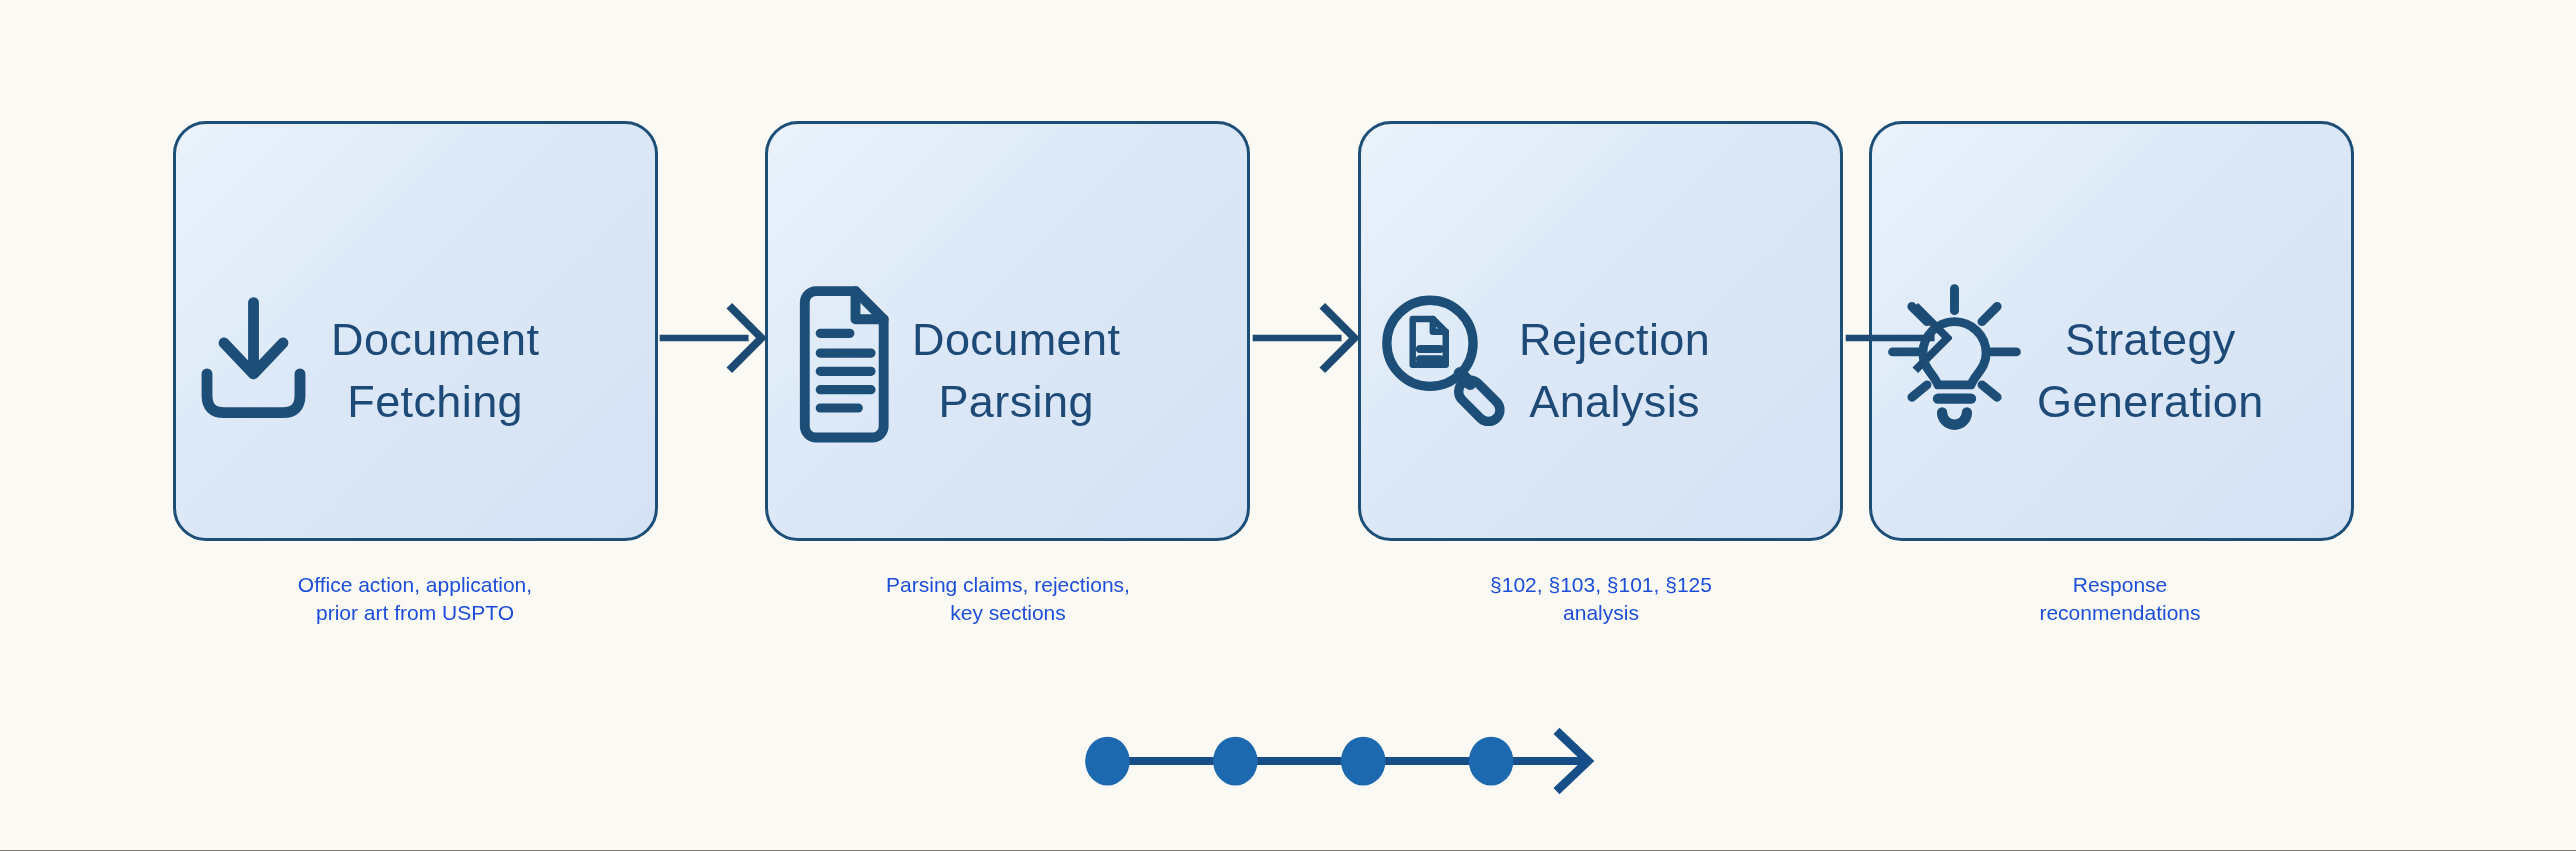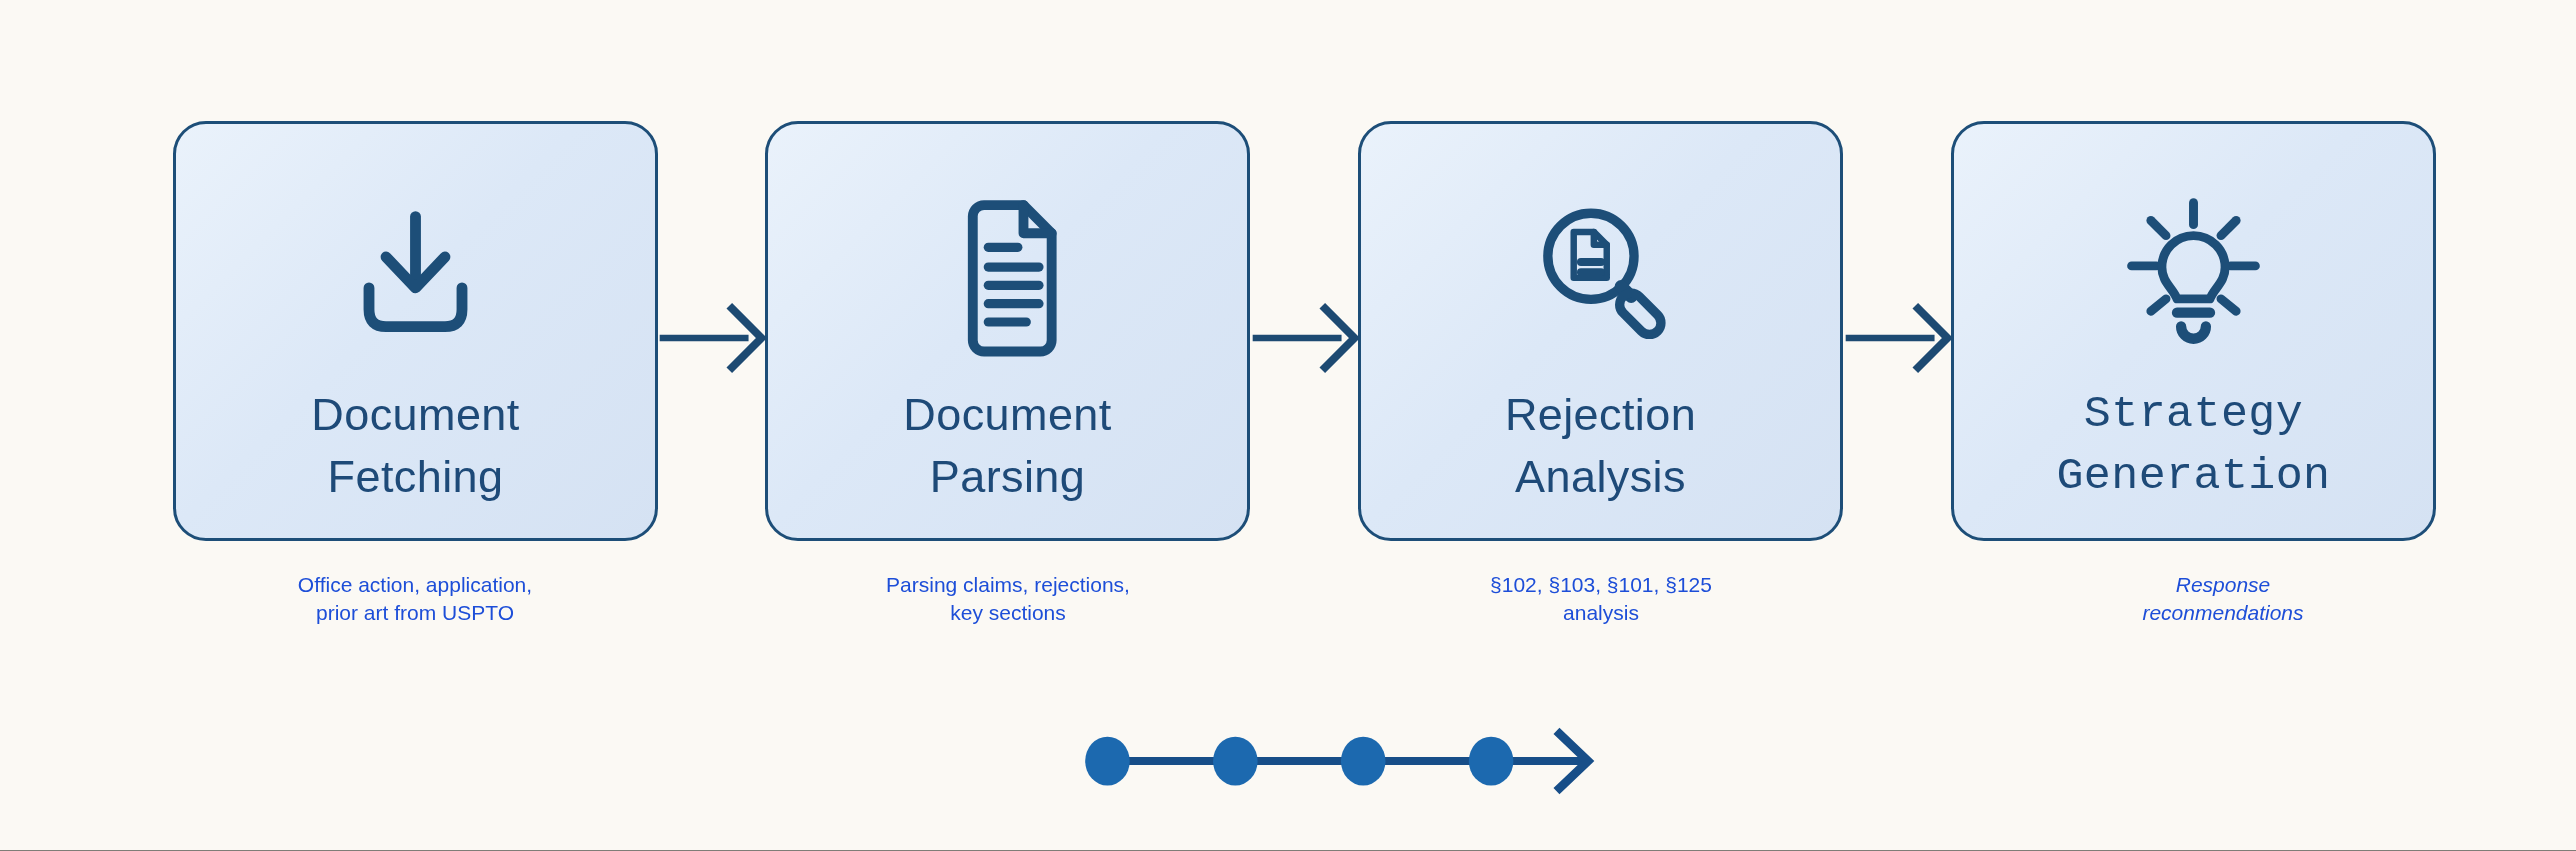--- a/index.html
+++ b/index.html
@@ -18,28 +18,28 @@
   .step-box {
     position: absolute;
     top: 121px;
     width: 485px;
     height: 420px;
     box-sizing: border-box;
     border: 3.6px solid #1d4e78;
     border-radius: 33px;
     background: linear-gradient(135deg, #eaf2fb 0%, #dce8f7 45%, #d5e2f3 100%);
     display: flex;
-    flex-direction: column;
+    flex-direction: row;
     align-items: center;
     padding-top: 61px;
   }
   .box-1 { left: 173px; }
   .box-2 { left: 765px; }
   .box-3 { left: 1358px; }
-  .box-4 { left: 1951px; font-family: Liberation Mono, monospace; }
+  .box-4 { left: 1869px; }
   .icon-wrap {
     height: 180px;
     display: flex;
     align-items: center;
     justify-content: center;
   }
   .step-title {
     margin-top: 18.7px;
     font-size: 45px;
     line-height: 1.38;
@@ -54,21 +54,21 @@
     width: 618px;
     font-size: 21px;
     line-height: 1.32;
     color: #1d4ed8;
     text-align: center;
     white-space: pre-line;
   }
   .cap-1 { left: 106px; }
   .cap-2 { left: 699px; }
   .cap-3 { left: 1292px; }
-  .cap-4 { left: 1914px; font-style: italic; }
+  .cap-4 { left: 1811px; }
   .flow-arrow {
     position: absolute;
     top: 295px;
     width: 108px;
     height: 86px;
   }
   .fa-1 { left: 658px; }
   .fa-2 { left: 1251px; }
   .fa-3 { left: 1844px; }
   .progress {

